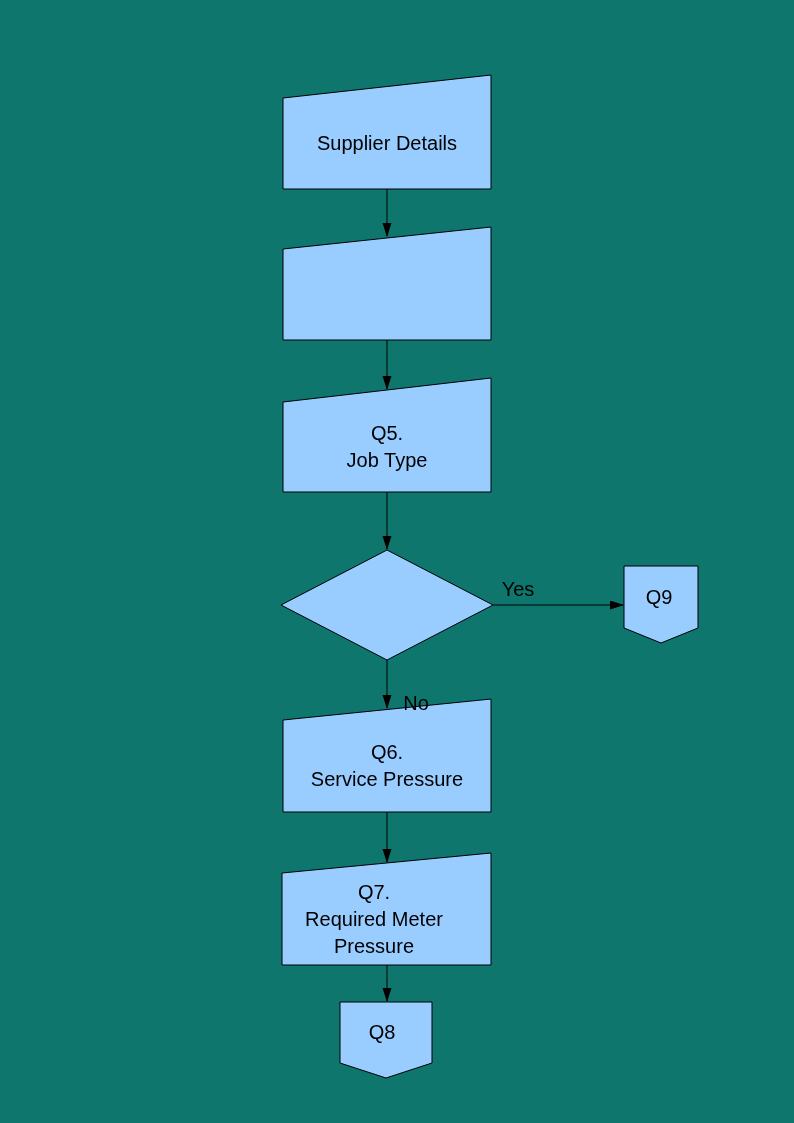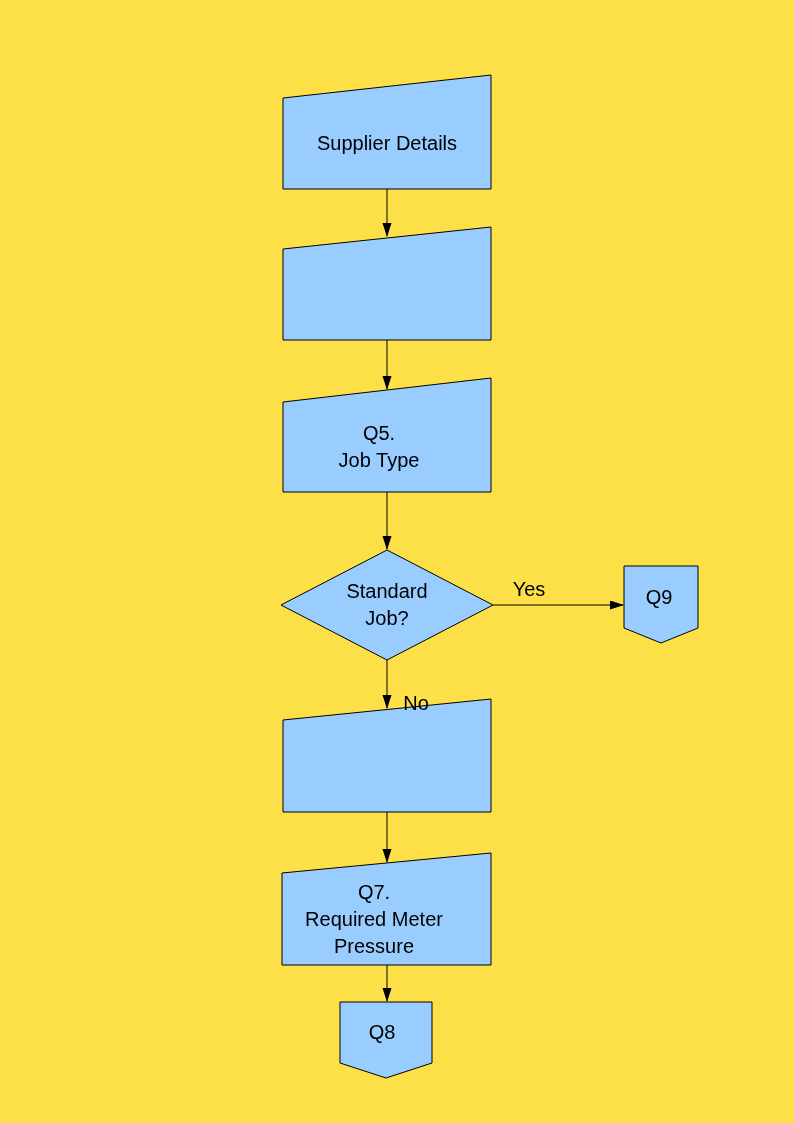--- a/index.html
+++ b/index.html
@@ -5,21 +5,21 @@
   html, body {
     margin: 0;
     padding: 0;
     background: #ffffff;
     font-family: "Liberation Sans", sans-serif;
   }
   .page {
     position: relative;
     width: 794px;
     height: 1123px;
-    background: #fde047;
+    background: #0f766e;
     overflow: hidden;
   }
   .diagram-svg {
     position: absolute;
     left: 0;
     top: 0;
   }
   .node-shape {
     stroke: #000000;
     stroke-width: 1;
@@ -79,32 +79,32 @@
     <polygon class="node-shape" points="387,550 493,605 387,660 281,605" fill="#99CCFF"></polygon>
     <polygon class="node-shape" points="624,566 698,566 698,628 661,643 624,628" fill="#99CCFF"></polygon>
     <polygon class="node-shape" points="283,720 491,699 491,812 283,812" fill="#99CCFF"></polygon>
     <polygon class="node-shape" points="282,873 491,853 491,965 282,965" fill="#99CCFF"></polygon>
     <polygon class="node-shape" points="340,1002 432,1002 432,1063 386,1078 340,1063" fill="#99CCFF"></polygon>
   </svg>
 
   <div class="node-label" style="left:283px; top:98px;  width:208px; height:91px;">Supplier Details</div>
 
 
-  <div class="node-label" style="left:275px; top:402px; width:208px; height:90px;">Q5.
+  <div class="node-label" style="left:283px; top:402px; width:208px; height:90px;">Q5.
 Job Type</div>
 
-  <div class="node-label" style="left:287px; top:550px; width:200px; height:110px;">Standard
-Job?</div>
 
   <div class="node-label" style="left:624px; top:566px; width:70px; height:62px;">Q9</div>
 
+  <div class="node-label" style="left:283px; top:720px; width:208px; height:92px;">Q6.
+Service Pressure</div>
 
   <div class="node-label" style="left:282px; top:873px; width:184px; height:92px;">Q7.
 Required Meter
 Pressure</div>
 
   <div class="node-label" style="left:340px; top:1002px; width:84px; height:61px;">Q8</div>
 
-  <div class="edge-label" style="left:493px; top:576px; width:72px; height:26px;">Yes</div>
+  <div class="edge-label" style="left:482px; top:576px; width:72px; height:26px;">Yes</div>
 
   <div class="edge-label" style="left:395px; top:690px; width:42px; height:26px;">No</div>
 
 </div>
 
 </body></html>

